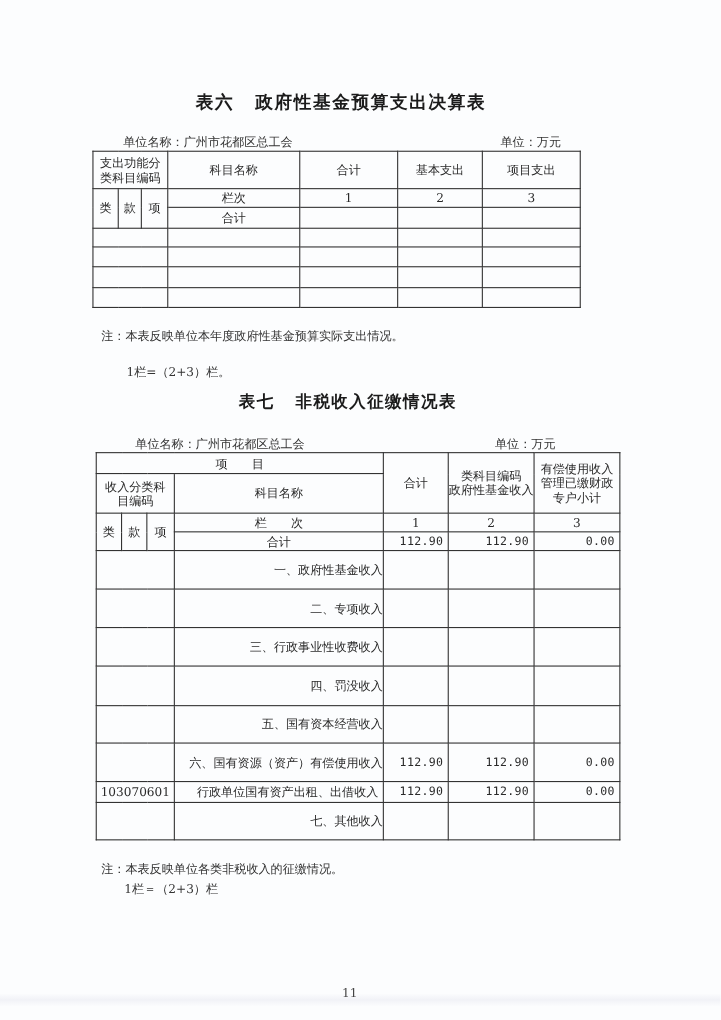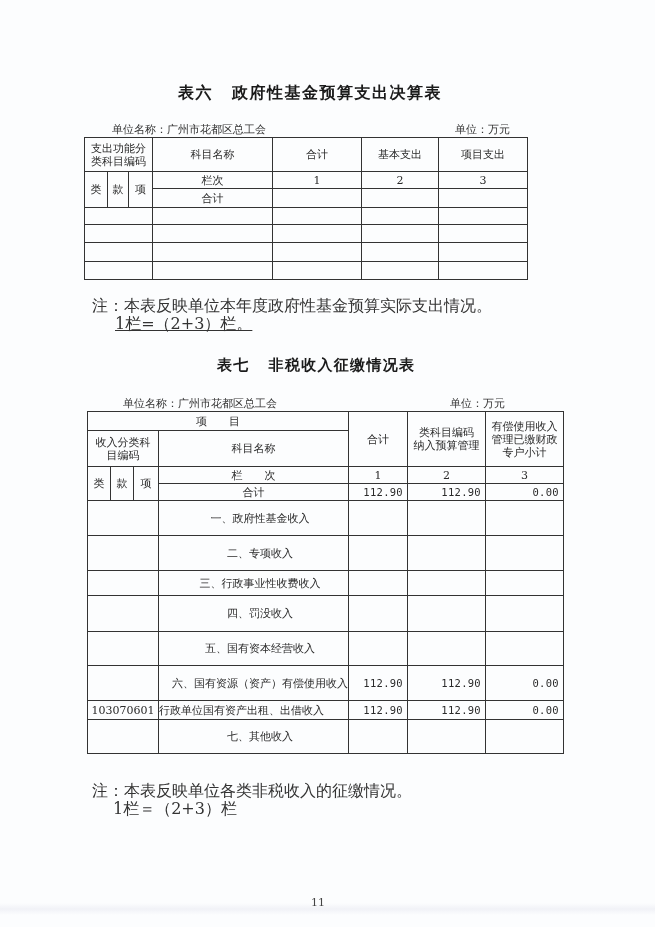--- a/index.html
+++ b/index.html
@@ -12,33 +12,33 @@
     .scan-band {
       position: absolute; left: 0; top: 903px; width: 655px; height: 12px;
       background: linear-gradient(#fcfdfe, #f1f2f7 50%, #fcfdfe);
     }
     .abs { position: absolute; white-space: nowrap; }
     .title { color: #1b1b1b; font-weight: bold; }
     .title6 { left: 178px; top: 84px; font-size: 16px; line-height: 18px; letter-spacing: 1.5px; }
     .title7 { left: 217px; top: 356px; font-size: 15px; line-height: 18px; letter-spacing: 1.3px; }
     .title .no { margin-right: 19px; }
     .meta { font-size: 11px; line-height: 13px; color: #333; }
-    .note { font-size: 16px; line-height: 13px; color: #333; }
+    .note { font-size: 11px; line-height: 13px; color: #333; }
     .pageno { font-size: 11px; line-height: 13px; color: #444; }
 
     table.grid {
       position: absolute; border-collapse: collapse; table-layout: fixed;
       font-size: 11px; color: #2a2a2a; border: 1.5px solid #222;
     }
     table.grid td {
       border: 1px solid #333; padding: 0; text-align: center; vertical-align: middle;
       line-height: 13px; white-space: nowrap; overflow: hidden;
     }
-    table.grid td.l { text-align: center; padding-left: 13px; }
-    table.grid td.ind { text-align: left; }
+    table.grid td.l { text-align: right; padding-left: 13px; }
+    table.grid td.ind { text-align: left; padding-left: 20px; }
     table.grid td.r { text-align: right; padding-right: 4px; font-family: "DejaVu Sans Mono", "Liberation Mono", monospace; font-size: 10.5px; letter-spacing: 0.3px; margin-top: 16px; }
     table.grid td.num { font-family: "DejaVu Serif", "Liberation Serif", serif; }
     .ln { display: block; }
     #t6 { left: 84px; top: 137px; }
     #t7 { left: 87px; top: 411px; }
   </style>
 </head>
 <body>
 
 <div class="scan-band"></div>
@@ -110,21 +110,21 @@
     <td colspan="3"></td>
     <td class="l"></td>
     <td class="r"></td>
     <td class="r"></td>
     <td class="r"></td>
   </tr>
 </tbody>
   </table>
 
 <div class="abs note" style="left:92px; top:299px;">注：本表反映单位本年度政府性基金预算实际支出情况。</div>
-<div class="abs note" style="left:115px; top:317px;text-decoration:underline;">1栏=（2+3）栏。</div>
+<div class="abs note" style="left:115px; top:332px;">1栏=（2+3）栏。</div>
 
 <div class="abs title title7">
   <span class="no">表七</span><span>非税收入征缴情况表</span>
 </div>
 <div class="abs meta" style="left:123px; top:397px;">单位名称：广州市花都区总工会</div>
 <div class="abs meta" style="left:450px; top:397px;">单位：万元</div>
 
 <table class="grid" id="t7">
   <colgroup>
     <col style="width:23px">
@@ -134,21 +134,21 @@
       <col style="width:59px">
       <col style="width:78px">
       <col style="width:78px">
   </colgroup>
   <tbody>
       <tr style="height:19px">
     <td colspan="4">项　　目</td>
     <td rowspan="2">合计</td>
     <td rowspan="2">
       <span class="ln">类科目编码</span>
-      <span class="ln">纳入预算管理</span>
+      <span class="ln">政府性基金收入</span>
     </td>
     <td rowspan="2">
       <span class="ln">有偿使用收入</span>
       <span class="ln">管理已缴财政</span>
       <span class="ln">专户小计</span>
     </td>
   </tr>
   <tr style="height:36px">
     <td colspan="3">
       <span class="ln">收入分类科</span>
@@ -178,21 +178,21 @@
     <td class="r"></td>
     <td class="r"></td>
   </tr>
   <tr style="height:35px">
     <td colspan="3"></td>
     <td class="l">二、专项收入</td>
     <td class="r"></td>
     <td class="r"></td>
     <td class="r"></td>
   </tr>
-  <tr style="height:25px">
+  <tr style="height:35px">
     <td colspan="3"></td>
     <td class="l">三、行政事业性收费收入</td>
     <td class="r"></td>
     <td class="r"></td>
     <td class="r"></td>
   </tr>
   <tr style="height:36px">
     <td colspan="3"></td>
     <td class="l">四、罚没收入</td>
     <td class="r"></td>

